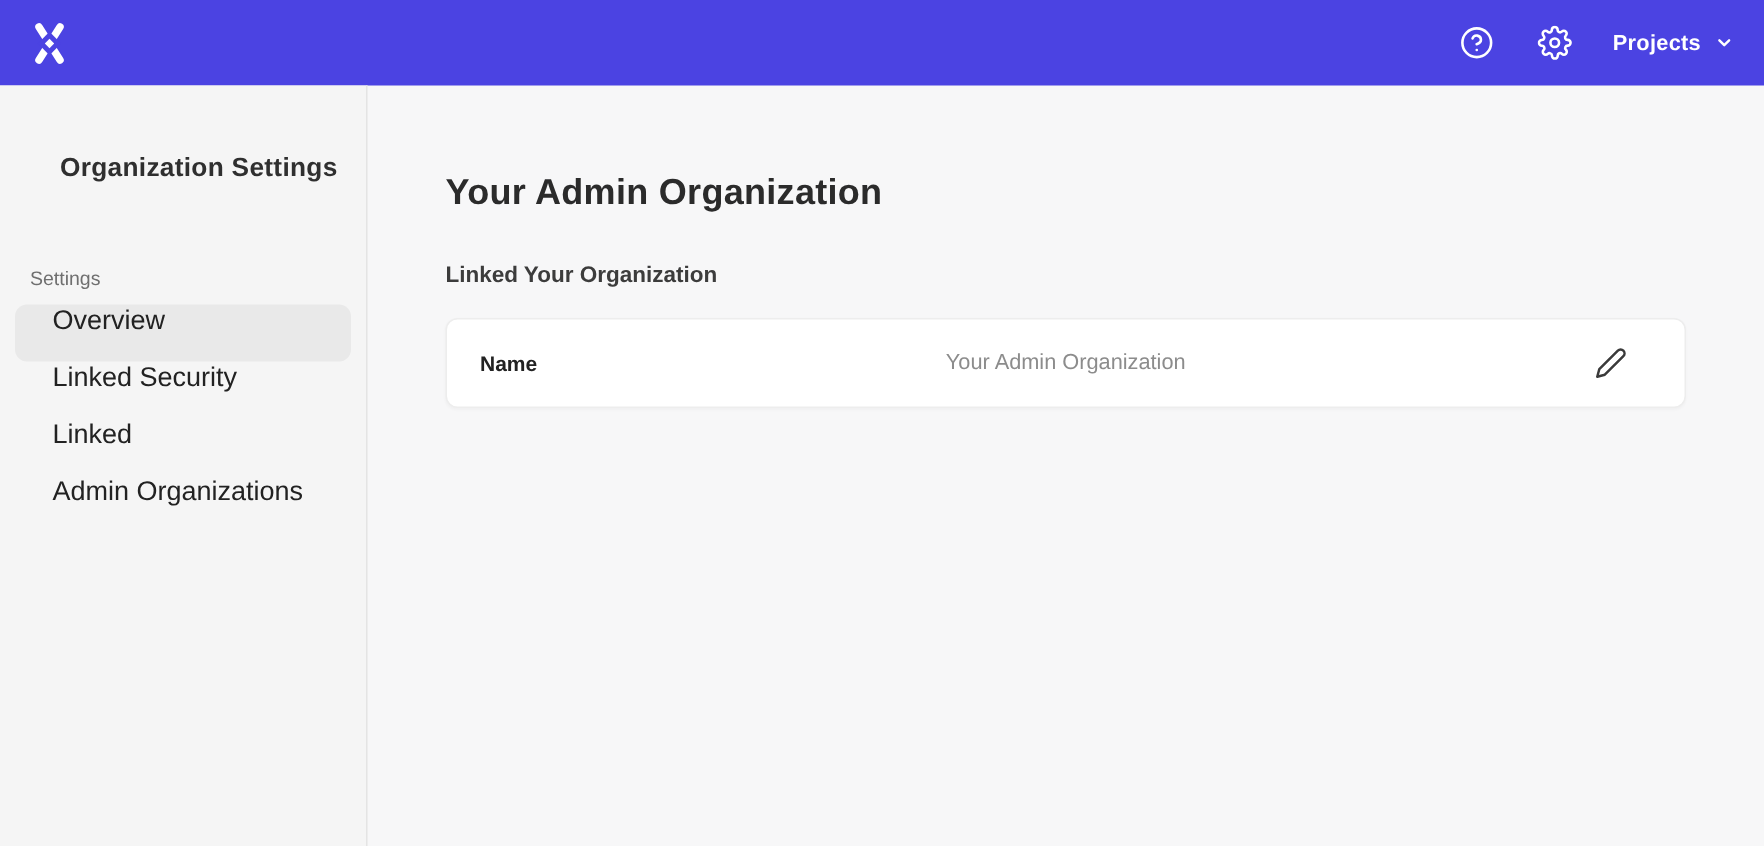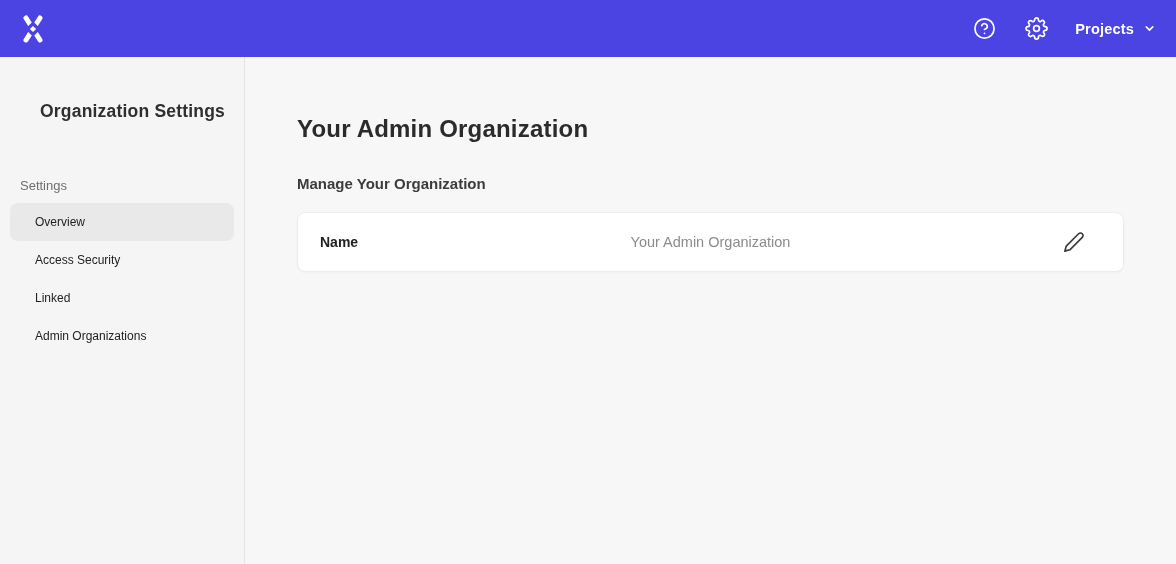--- a/index.html
+++ b/index.html
@@ -33,22 +33,22 @@
     font-weight:700;font-size:14.5px;letter-spacing:.2px;}
 
   
   .page{display:flex;height:557px;}
   .sidebar{width:245px;min-width:245px;background:var(--sidebar-bg);
     border-right:1px solid var(--divider);padding-top:44px;}
   .sidebar-title{font-size:17.5px;font-weight:700;color:var(--text-dark);
     padding-left:40px;letter-spacing:.2px;}
   .section-label{margin-top:56px;padding-left:20px;font-size:13px;color:var(--text-muted);}
   .nav{margin-top:10px;padding:0 10px;}
-  .nav-item{height:38px;display:flex;align-items:center;padding-left:25px;
-    font-size:12px;font-weight:500;color:#222222;border-radius:8px;cursor:pointer;}
+  .nav-item{height:38px;display:flex;padding-left:25px;
+    font-size:18px;font-weight:500;color:#222222;border-radius:8px;cursor:pointer;}
   .nav-item.selected{background:var(--selected-item-bg);}
 
   
   .content{flex:1;padding:26px 52px 0 52px;margin-top:32px;}
   .page-title{font-size:24px;font-weight:700;color:var(--text-body);margin:0;
     letter-spacing:.2px;}
   .section-title{font-size:15px;font-weight:700;color:#3c3c3c;margin-top:32px;}
   .card{margin-top:20px;background:var(--card-bg);border:1px solid var(--card-border);
     border-radius:8px;box-shadow:0 1px 2px rgba(0,0,0,.03);}
   .field-row{position:relative;height:58px;display:flex;align-items:center;
@@ -107,36 +107,36 @@
 
   <aside class="sidebar">
     <div class="sidebar-title">Organization Settings</div>
     <div class="section-label">Settings</div>
     <nav class="nav" id="sidebar-nav">
   <div class="nav-item selected">
     <span class="nav-item-label">Overview</span>
   </div>
 
   <div class="nav-item">
-    <span class="nav-item-label">Access Security</span>
+    <span class="nav-item-label">Linked Security</span>
   </div>
 
   <div class="nav-item">
     <span class="nav-item-label">Linked</span>
   </div>
 
   <div class="nav-item">
     <span class="nav-item-label">Admin Organizations</span>
   </div>
 </nav>
   </aside>
 
   <main class="content">
     <h1 class="page-title">Your Admin Organization</h1>
-    <div class="section-title">Manage Your Organization</div>
+    <div class="section-title">Linked Your Organization</div>
     <div class="card" id="fields-card">
   <div class="field-row">
     <span class="field-label">Name</span>
     <span class="field-value">Your Admin Organization</span>
     <button class="field-edit" aria-label="Edit">
       <svg width="22" height="22" viewBox="0 0 24 24" fill="none" stroke="#3a3a3a" stroke-width="1.8" stroke-linecap="round" stroke-linejoin="round">
         <path d="M17 3a2.828 2.828 0 1 1 4 4L7.5 20.5 2 22l1.5-5.5L17 3z"></path>
       </svg>
     </button>
   </div>

